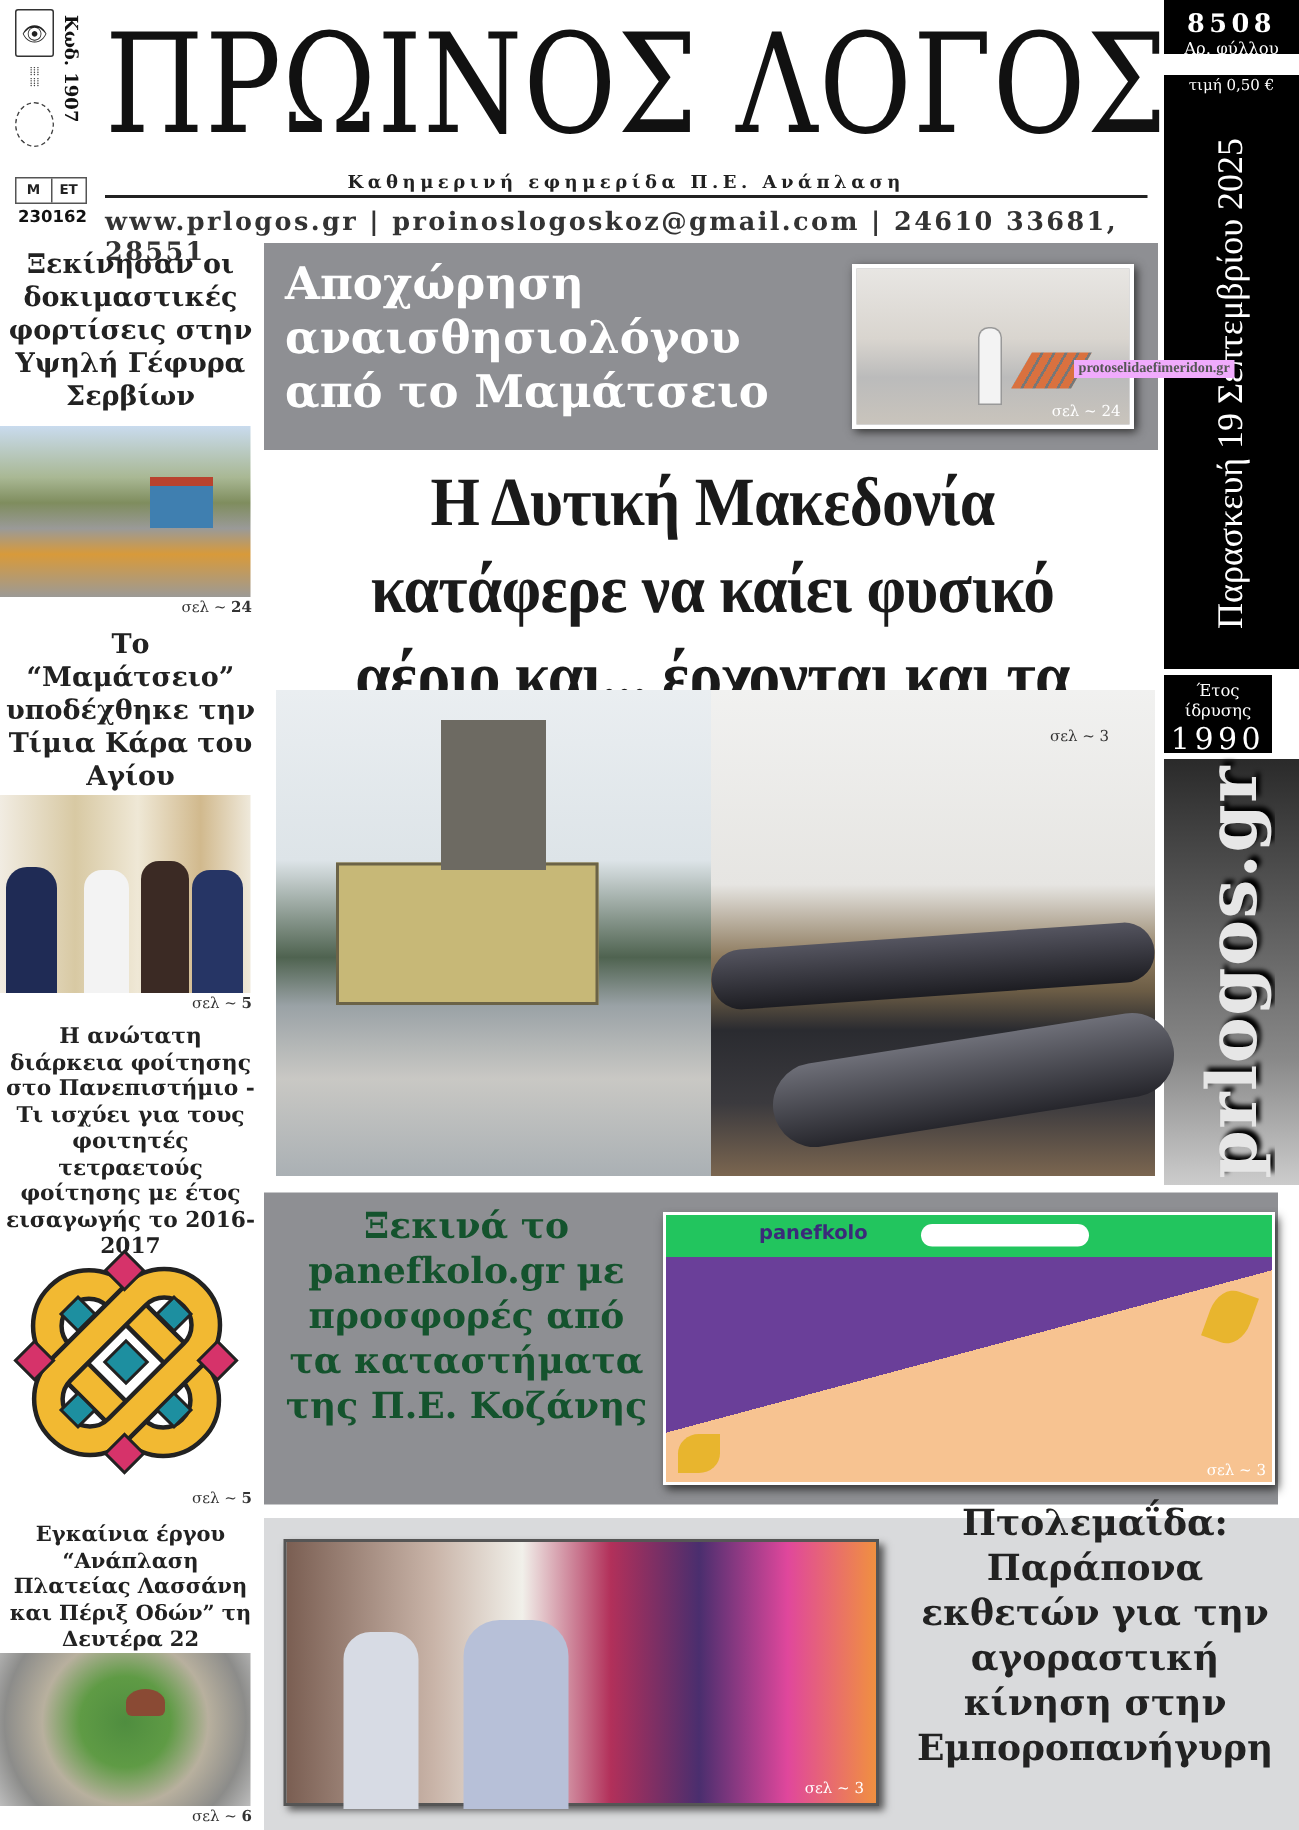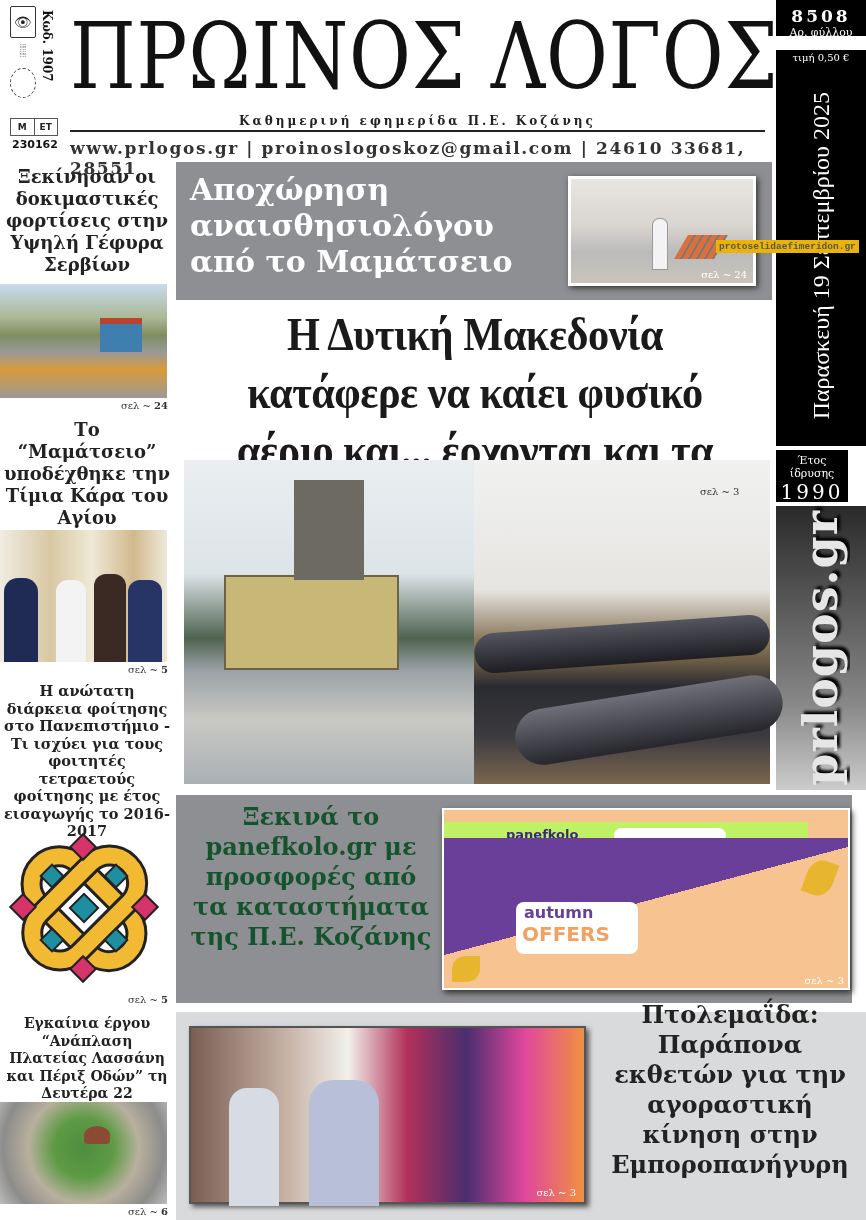--- a/index.html
+++ b/index.html
@@ -28,21 +28,21 @@
 #price-box{left:776px;top:50px;width:90px;height:16px;font-size:10px;line-height:16px}
 #date-box{left:776px;top:66px;width:90px;height:380px;display:flex;align-items:center;justify-content:center}
 .date-text{writing-mode:vertical-rl;transform:rotate(180deg);font-size:24px;font-family:"Liberation Serif",serif;white-space:nowrap}
 #founded-box{left:776px;top:450px;width:72px;height:52px}
 .found-lbl{font-size:11px;padding-top:4px}
 .found-year{font-size:20px;font-weight:normal;letter-spacing:3px}
 #site-box{left:776px;top:506px;width:90px;height:284px;background:linear-gradient(180deg,#2a2a2a,#888 70%,#ccc);display:flex;align-items:center;justify-content:center}
 .site-text{writing-mode:vertical-rl;transform:rotate(180deg);font-size:46px;font-weight:bold;color:#e6e6e6;text-shadow:3px 3px 3px #000;white-space:nowrap;letter-spacing:1px}
 
 
-.watermark{left:716px;top:240px;background:#eab308;color:#555;font-family:Liberation Mono, monospace;font-size:9.5px;font-weight:bold;padding:1px 3px;z-index:5}
+.watermark{left:716px;top:240px;background:#f0abfc;color:#555;font-family:Liberation Serif, serif;font-size:9.5px;font-weight:bold;padding:1px 3px;z-index:5}
 
 
 .side-head{left:2px;width:170px;text-align:center;font-weight:bold;color:#222;font-family:"DejaVu Serif",serif}
 .pageref{font-family:"DejaVu Serif",serif;font-size:10px;color:#333;text-align:right}
 .pageref b{font-weight:bold}
 .img{overflow:hidden}
 
 
 #top-story{left:176px;top:162px;width:596px;height:138px;background:#8e8f93}
 .ts-head{left:190px;top:172px;width:370px;text-align:left;color:#fff;font-size:30px;line-height:36px;font-weight:bold}
@@ -70,21 +70,21 @@
 <div class="abs koid">Κωδ. 1907</div>
 <div class="abs stamp">⁞⁞⁞<br>⁞⁞⁞</div>
 <div class="abs oval"></div>
 <div class="abs book">
   <span>M</span>
   <span>ET</span>
 </div>
 <div class="abs issn">230162</div>
 
 <div class="abs title">ΠΡΩΙΝΟΣ ΛΟΓΟΣ</div>
-<div class="abs subtitle">Καθημερινή εφημερίδα Π.Ε. Κοζάνης</div>
+<div class="abs subtitle">Καθημερινή εφημερίδα Π.Ε. Ανάπλαση</div>
 <div class="abs rule"></div>
 <div class="abs contact">www.prlogos.gr | proinoslogoskoz@gmail.com | 24610 33681, 28551</div>
 
 <div class="abs rbox" id="issue-box">
   <div class="issue-num">8508</div>
   <div class="issue-lbl">Αρ. φύλλου</div>
 </div>
 <div class="abs rbox" id="price-box">τιμή 0,50 €</div>
 <div class="abs rbox" id="date-box">
   <div class="date-text">Παρασκευή 19 Σεπτεμβρίου 2025</div>
@@ -155,29 +155,25 @@
   <div class="abs" style="left:110px;top:20px;width:70px;height:100px;background:#6d6a62"></div>
 </div>
 <div class="abs main-img-r">
   <div class="abs" style="left:0;top:164px;width:296px;height:40px;background:linear-gradient(180deg,#555560,#1d1d22);border-radius:20px;transform:rotate(-4deg)"></div>
   <div class="abs" style="left:40px;top:232px;width:270px;height:56px;background:linear-gradient(180deg,#6e6f78,#26262c);border-radius:28px;transform:rotate(-9deg)"></div>
 </div>
 
 <div class="abs" id="pf-box"></div>
 <div class="abs pf-head">Ξεκινά το panefkolo.gr με προσφορές από τα καταστήματα της Π.Ε. Κοζάνης</div>
 <div class="abs pf-img">
-  <div class="abs" style="left:0;top:12px;width:364px;height:28px;background:#bef264">
+  <div class="abs" style="left:0;top:0;width:404px;height:28px;background:#22c55e">
     <span class="abs" style="left:62px;top:5px;font-family:'DejaVu Sans',sans-serif;font-weight:bold;font-size:13px;color:#3b2a7a">panefkolo</span>
     <div class="abs" style="left:170px;top:6px;width:112px;height:15px;background:#fff;border-radius:8px"></div>
   </div>
   <div class="abs" style="left:0;top:28px;width:404px;height:152px;background:linear-gradient(165deg,#6a3f99 0 45%,transparent 45%)"></div>
-  <div class="abs" style="left:72px;top:92px;width:122px;height:52px;background:#fff;border-radius:8px">
-    <div style="font-family:'DejaVu Sans',sans-serif;font-weight:bold;color:#6a3f99;font-size:16px;padding:2px 0 0 8px;line-height:18px">autumn</div>
-    <div style="font-family:'DejaVu Sans',sans-serif;font-weight:bold;color:#f2a160;font-size:20px;padding-left:6px;line-height:24px">OFFERS</div>
-  </div>
   <div class="abs" style="left:362px;top:50px;width:28px;height:36px;background:#e8b52e;border-radius:50% 0;transform:rotate(20deg)"></div>
   <div class="abs" style="left:8px;top:146px;width:28px;height:26px;background:#e8b52e;border-radius:50% 0"></div>
   <div class="abs" style="right:4px;bottom:2px;color:#fff;font-size:10px">σελ ~ 3</div>
 </div>
 
 <div class="abs" id="bottom-box"></div>
 <div class="abs market-img">
   <div class="abs" style="left:38px;top:60px;width:50px;height:118px;background:#d7dbe4;border-radius:18px 18px 0 0"></div>
   <div class="abs" style="left:118px;top:52px;width:70px;height:126px;background:#b7c0d8;border-radius:24px 24px 0 0"></div>
   <div class="abs" style="right:8px;bottom:4px;color:#fff;font-size:10px">σελ ~ 3</div>

